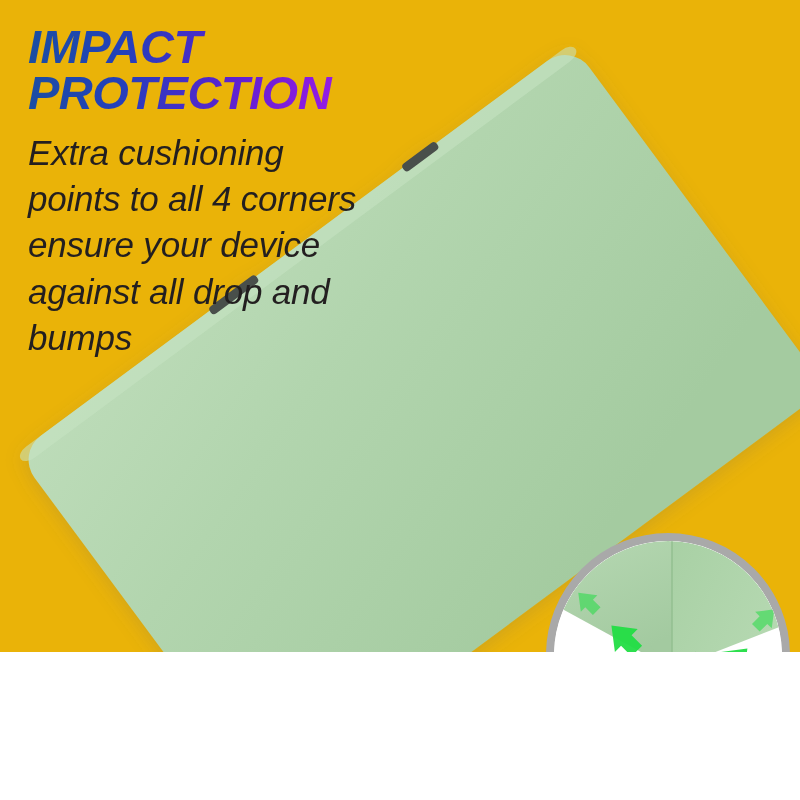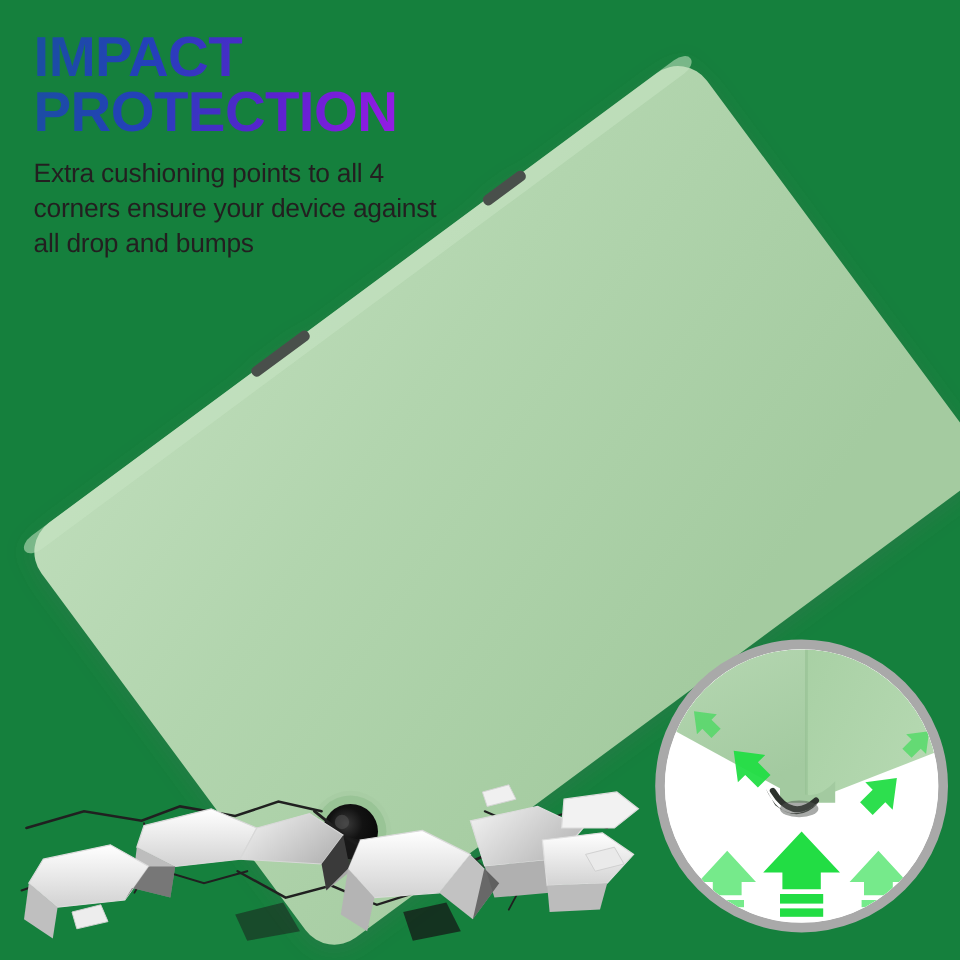--- a/index.html
+++ b/index.html
@@ -1,33 +1,33 @@
 <!DOCTYPE html>
 <html><head>
 <meta charset="utf-8">
 <style>
   html,body{margin:0;padding:0;background:#fff;}
   body{width:800px;height:800px;overflow:hidden;
        font-family:"Liberation Sans","DejaVu Sans",sans-serif;}
 
-  #stage{position:relative;width:800px;height:800px;background:#15803d;overflow:hidden;}
+  #stage{position:relative;width:800px;height:652px;background:#eab308;overflow:hidden;font-style:italic;}
 
   
   .copy{position:absolute;left:28px;top:24px;width:350px;z-index:40;}
 
   .headline{
     font-size:47px;line-height:0.98;font-weight:700;letter-spacing:-0.5px;
     margin:0;text-transform:uppercase;
     background:linear-gradient(100deg,#1a4fa0 0%,#2440ba 28%,#5b22cf 58%,#8a1ce0 80%,#a520ea 100%);
     -webkit-background-clip:text;background-clip:text;
     -webkit-text-fill-color:transparent;color:transparent;
     white-space:pre-line;
   }
   .subcopy{
-    margin:14px 0 0 0;font-size:22px;line-height:1.32;color:#231f20;
+    margin:14px 0 0 0;font-size:35px;line-height:1.32;color:#231f20;
     font-weight:400;letter-spacing:-0.2px;
   }
 
   
   #tablet-wrap{position:absolute;left:0;top:0;width:800px;height:800px;z-index:10;}
 
   
   #inset{
     position:absolute;left:546px;top:533px;width:244px;height:244px;
     border-radius:50%;background:#ffffff;

